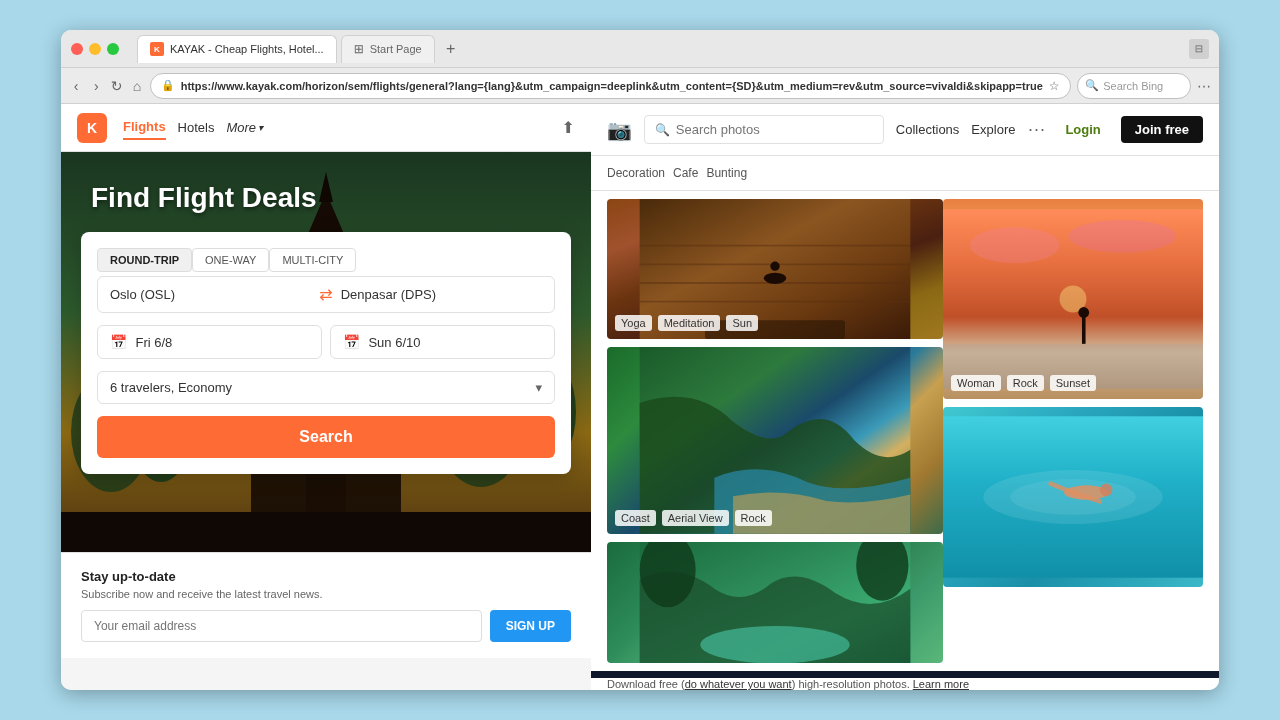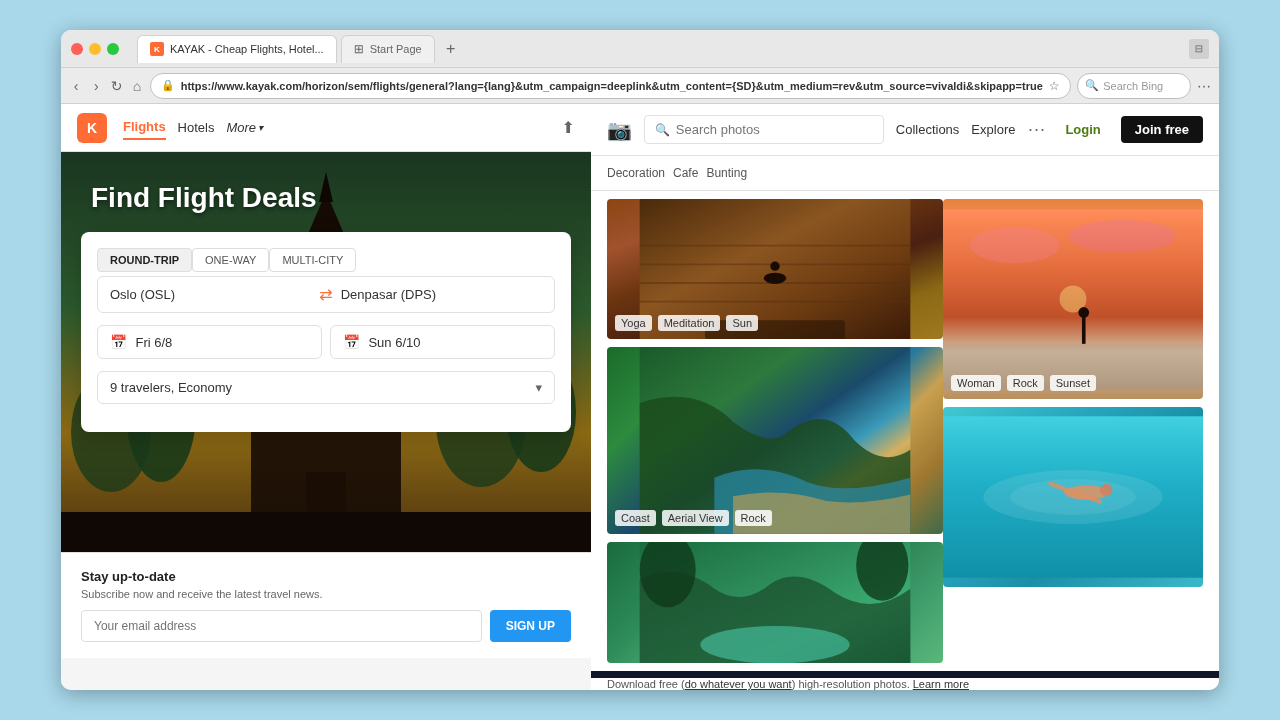--- a/index.html
+++ b/index.html
@@ -771,24 +771,25 @@
               <span class="date-icon">📅</span>
               <span>Fri 6/8</span>
             </div>
             <div class="date-field">
               <span class="date-icon">📅</span>
               <span>Sun 6/10</span>
             </div>
           </div>
 
           <div class="travelers-row">
-            <span>9 travelers, Economy</span>
+            <span>6 travelers, Economy</span>
             <span class="arrow">▾</span>
           </div>
 
+          <button class="search-btn">Search</button>
         </div>
       </div>
 
       <div class="stay-section">
         <div class="stay-title">Stay up-to-date</div>
         <div class="stay-subtitle">Subscribe now and receive the latest travel news.</div>
         <div class="email-row">
           <input class="email-input" type="email" placeholder="Your email address" style="">
           <button class="signup-btn">SIGN UP</button>
         </div>

